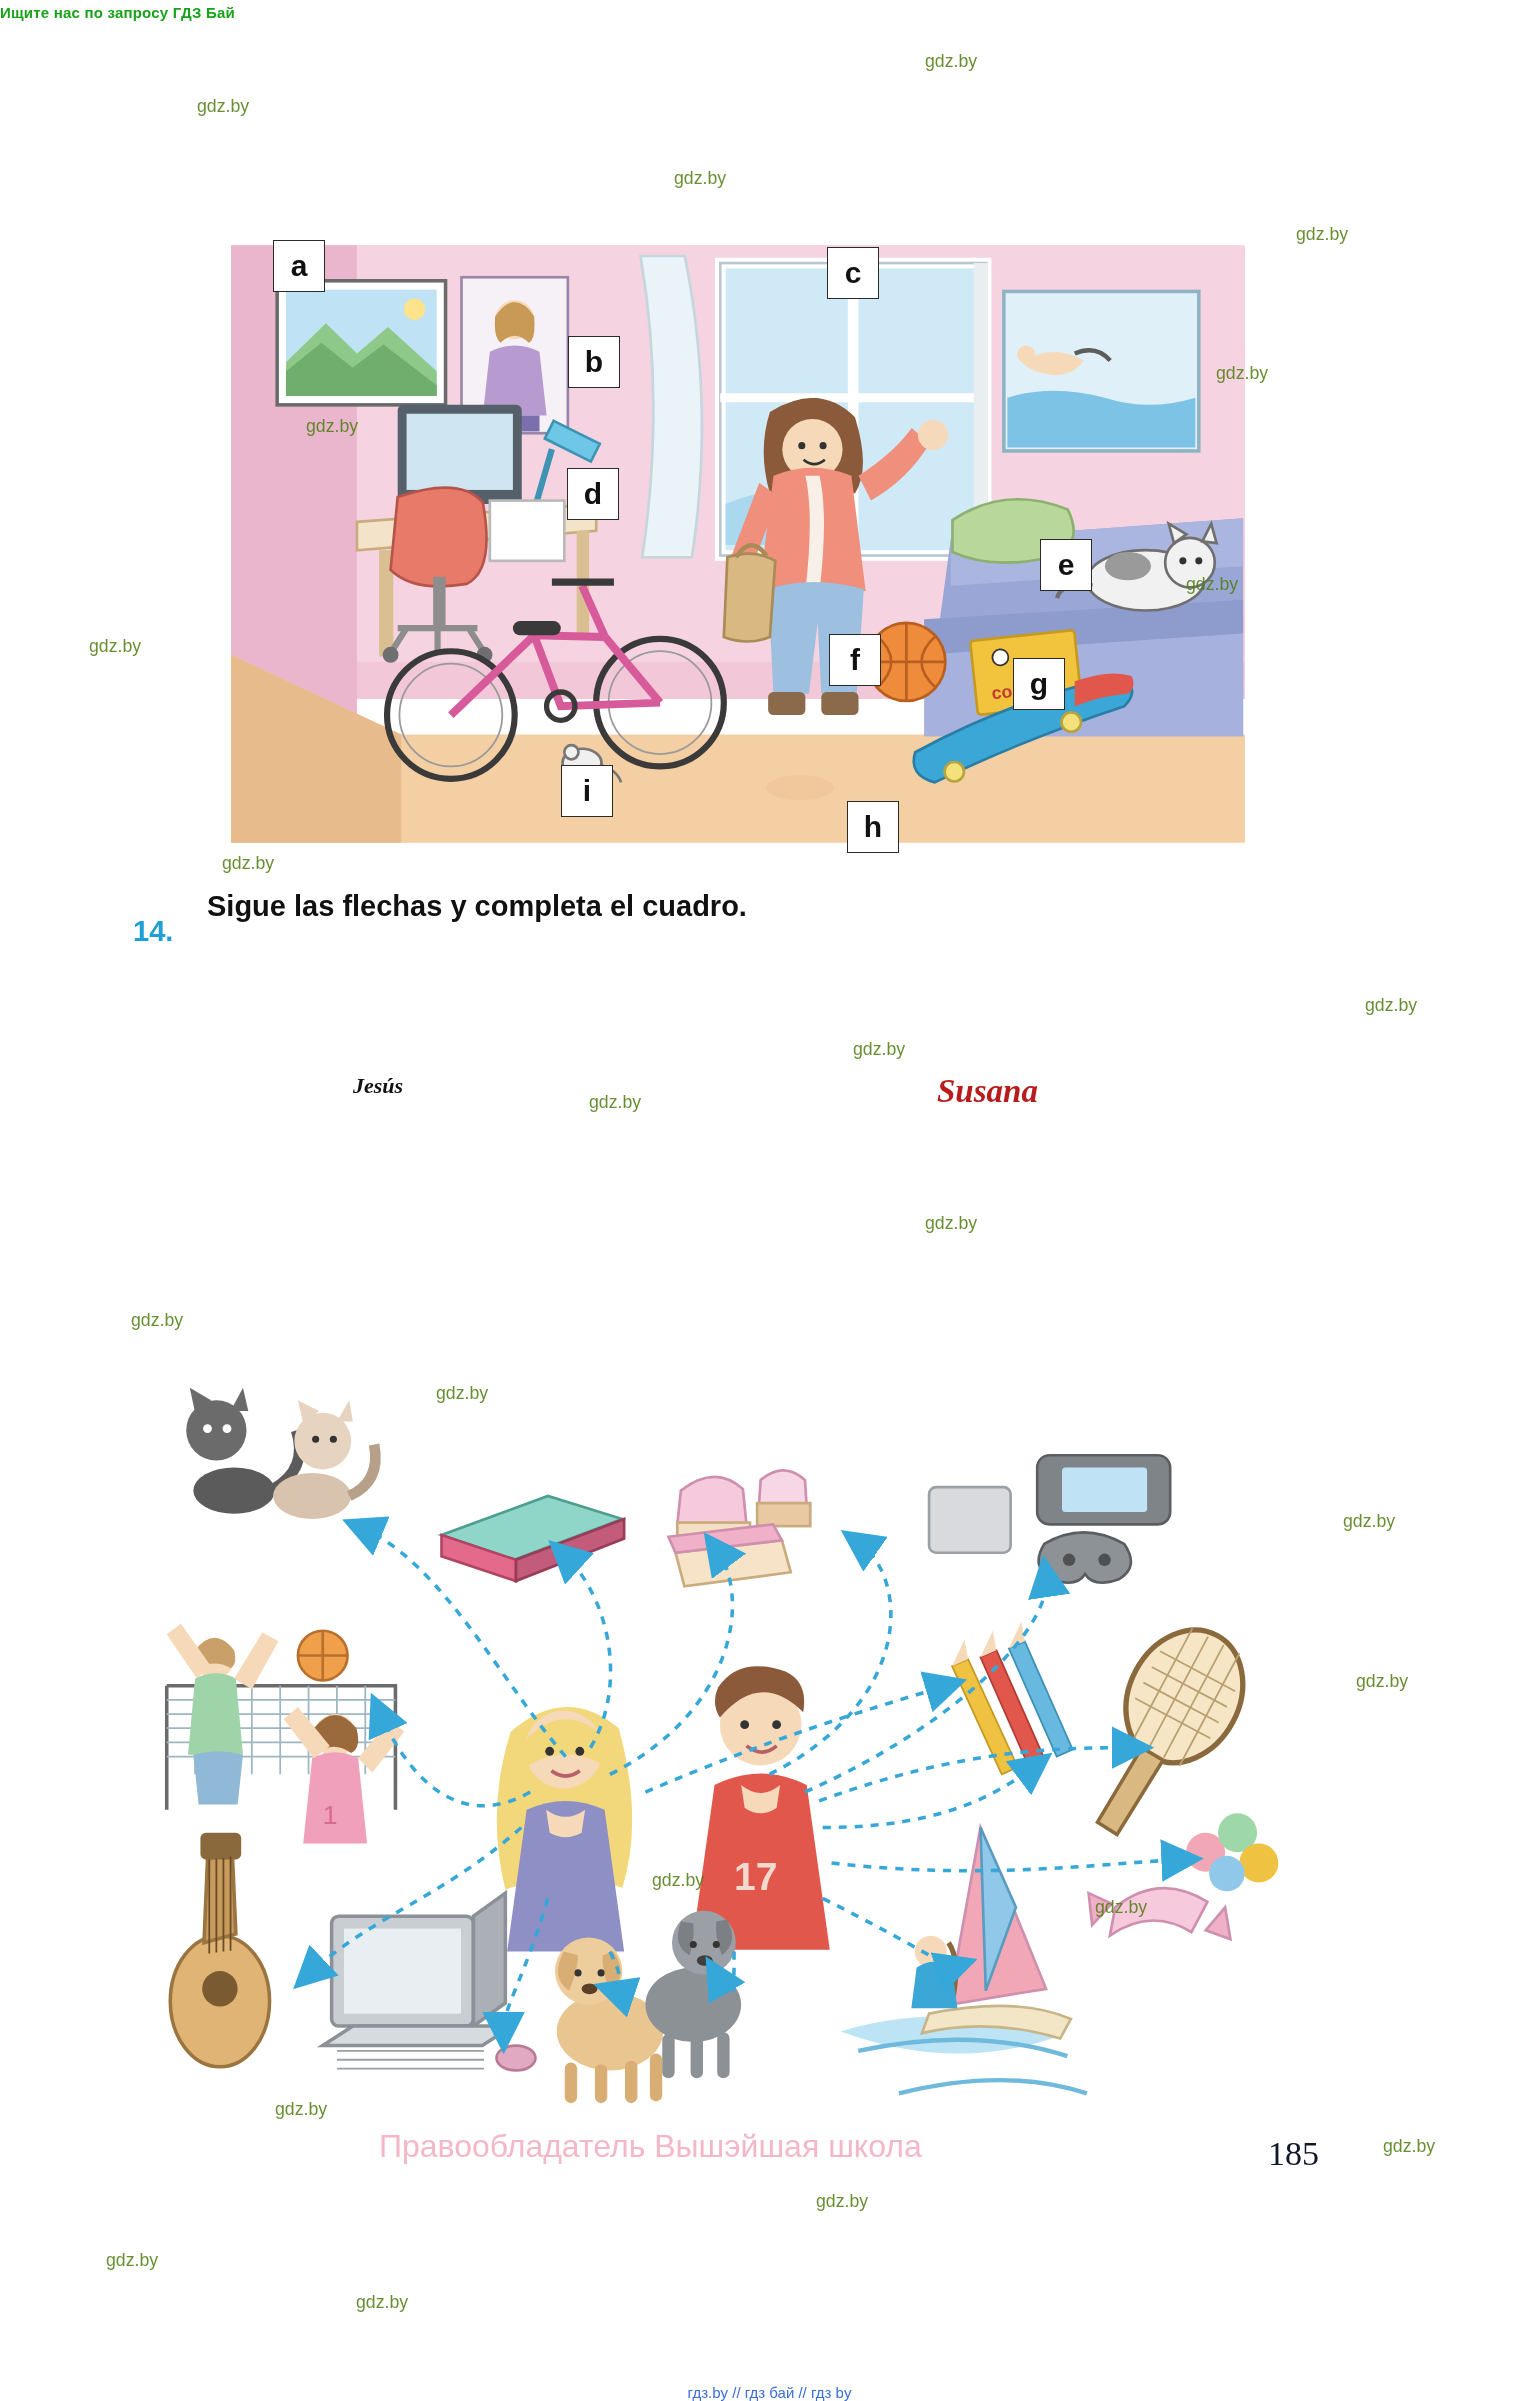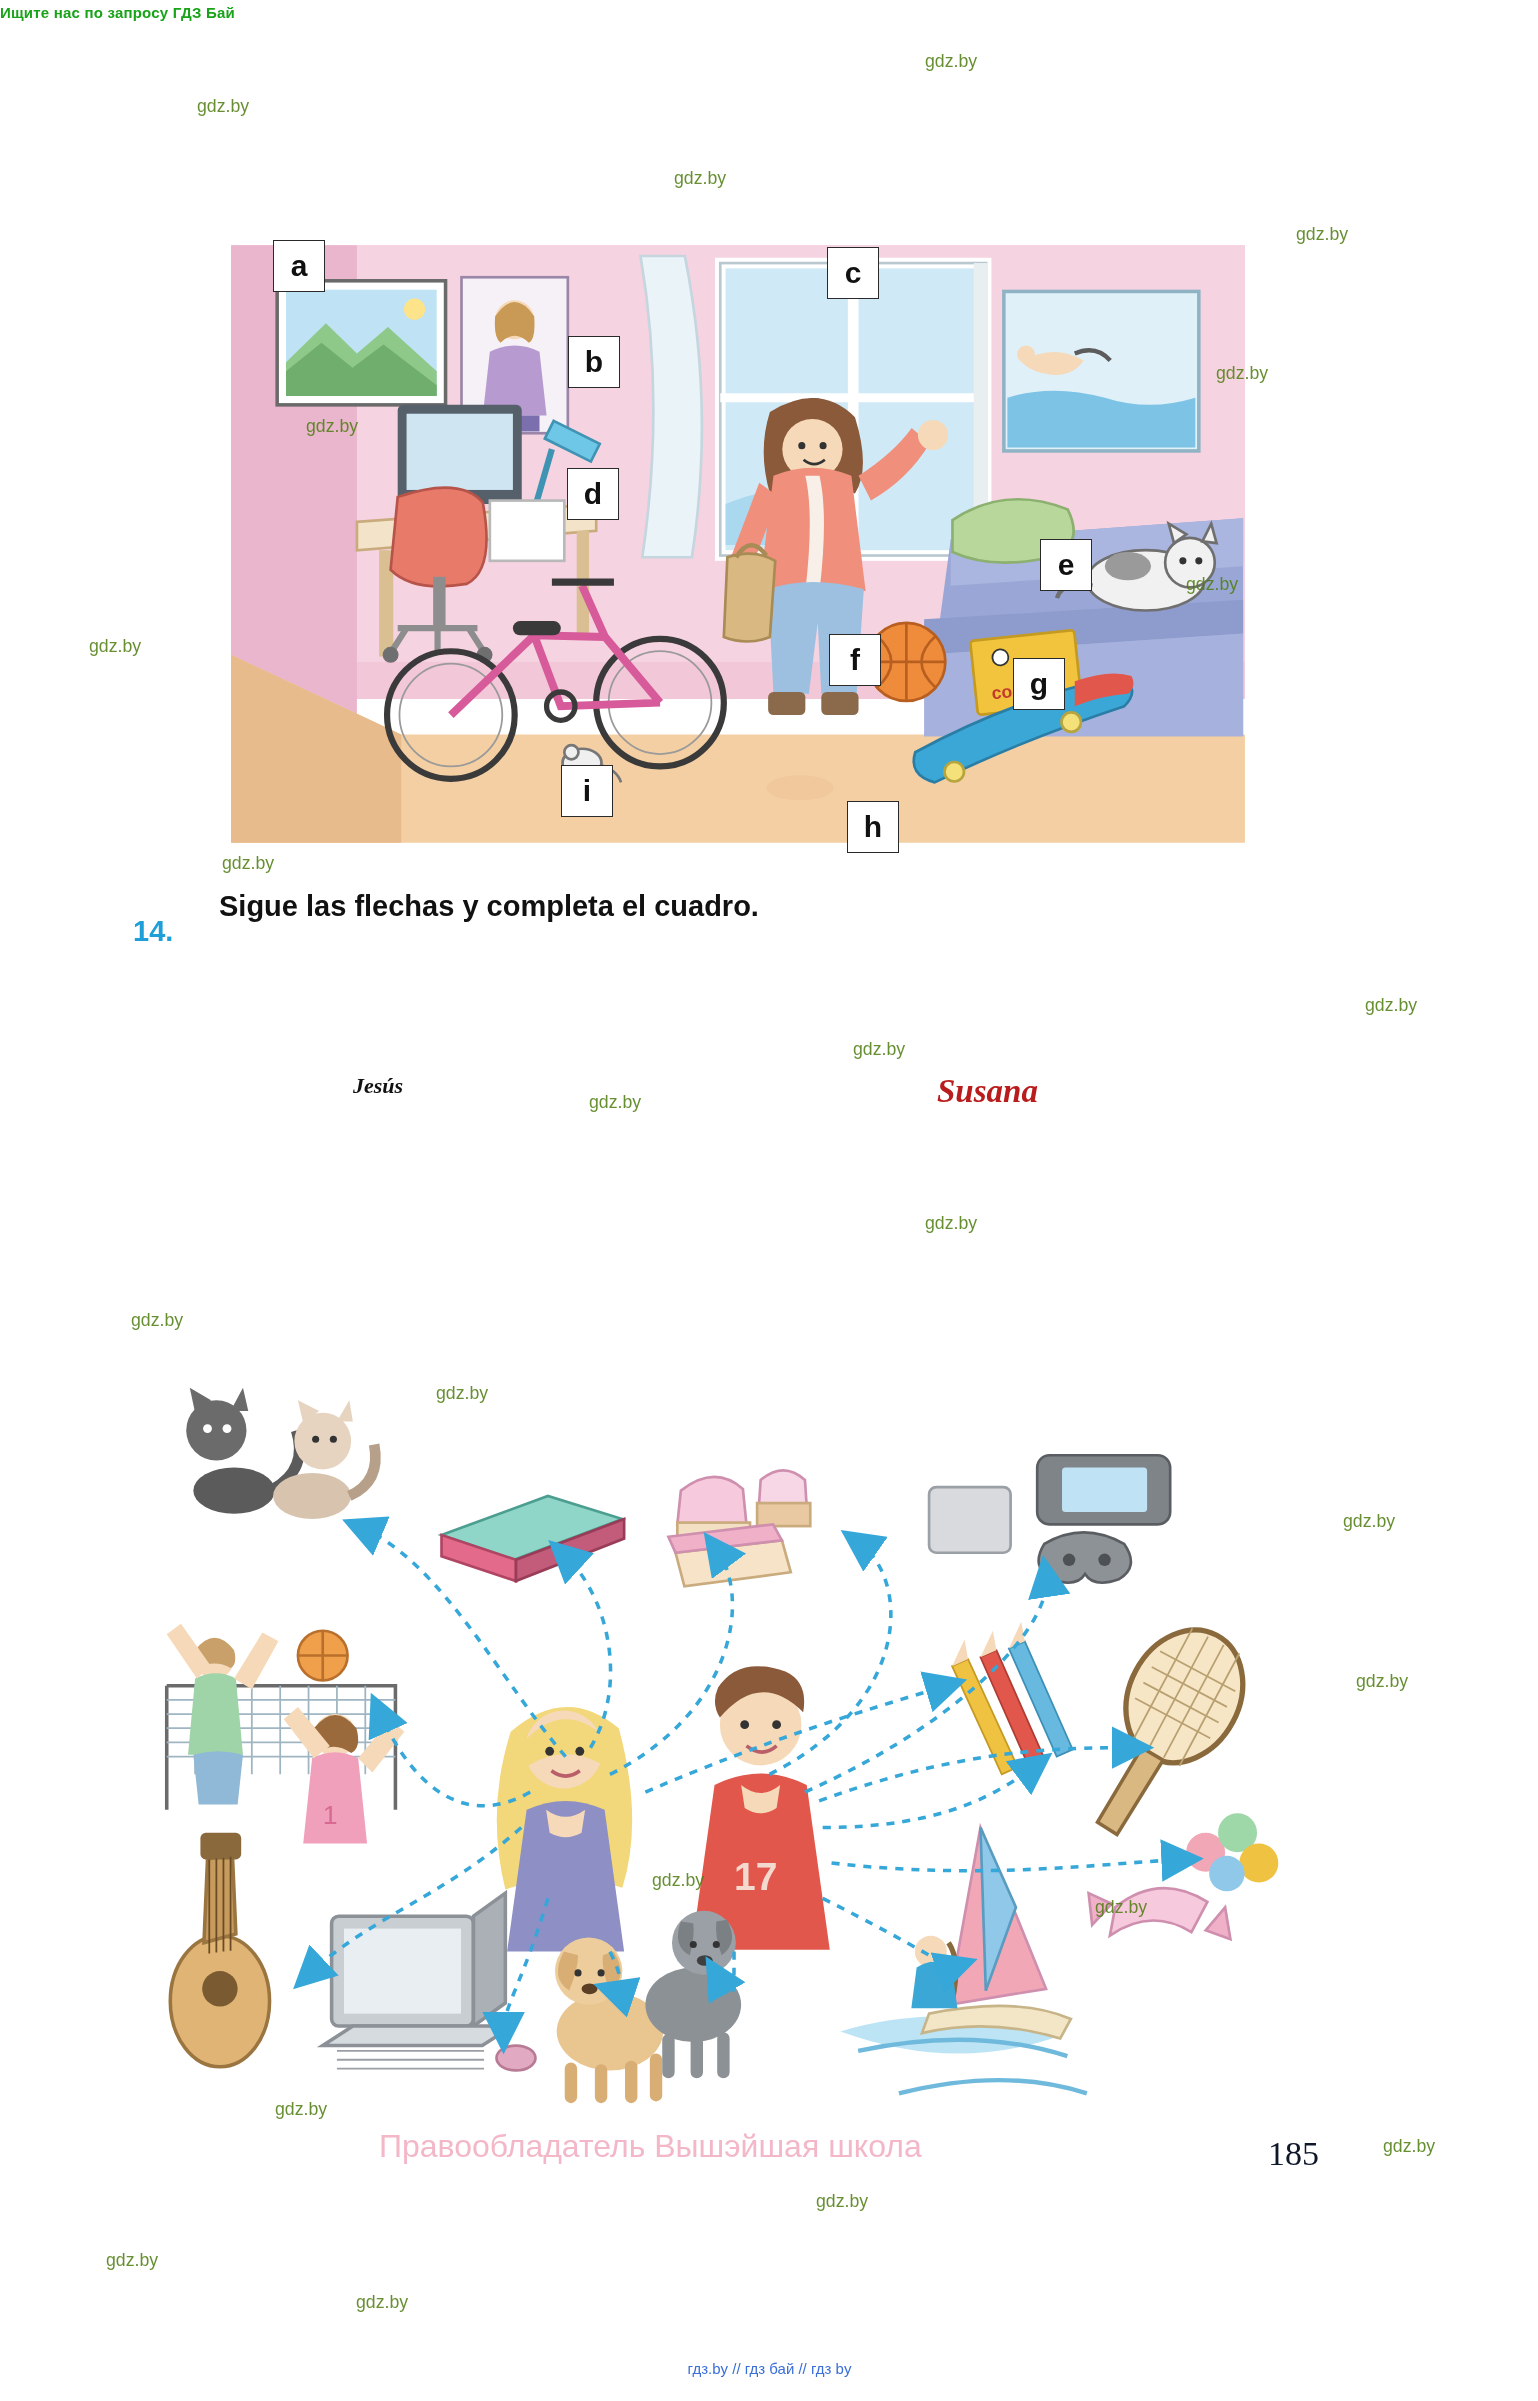--- a/index.html
+++ b/index.html
@@ -34,21 +34,21 @@
   .wm-big{
     position:absolute;
     left:379px;top:2128px;
     color:#f3b7c7;
     font-family:"Liberation Sans", sans-serif;
     font-size:32px;
     white-space:nowrap;
   }
   .wm-bottom{
     position:absolute;
-    left:0;right:0;bottom:24px;
+    left:0;right:0;bottom:0;
     text-align:center;
     color:#3a6fd8;
     font-family:"Liberation Sans", sans-serif;
     font-size:15px;
   }
 
   
   #pic-bedroom{
     position:absolute;
     left:224px;top:238px;
@@ -76,21 +76,20 @@
     font-weight:bold;
     font-size:29px;
   }
   .ex-title{
     position:absolute;
     left:207px;top:890px;
     font-family:"Liberation Sans", sans-serif;
     font-weight:bold;
     font-size:29px;
     color:#111;
-    margin-left:12px;
   }
   .tbl-title{
     position:absolute;
     left:0;right:0;top:980px;
     text-align:center;
     font-family:"Liberation Serif", serif;
     font-weight:bold;
     font-size:35px;
     color:#111;
   }

